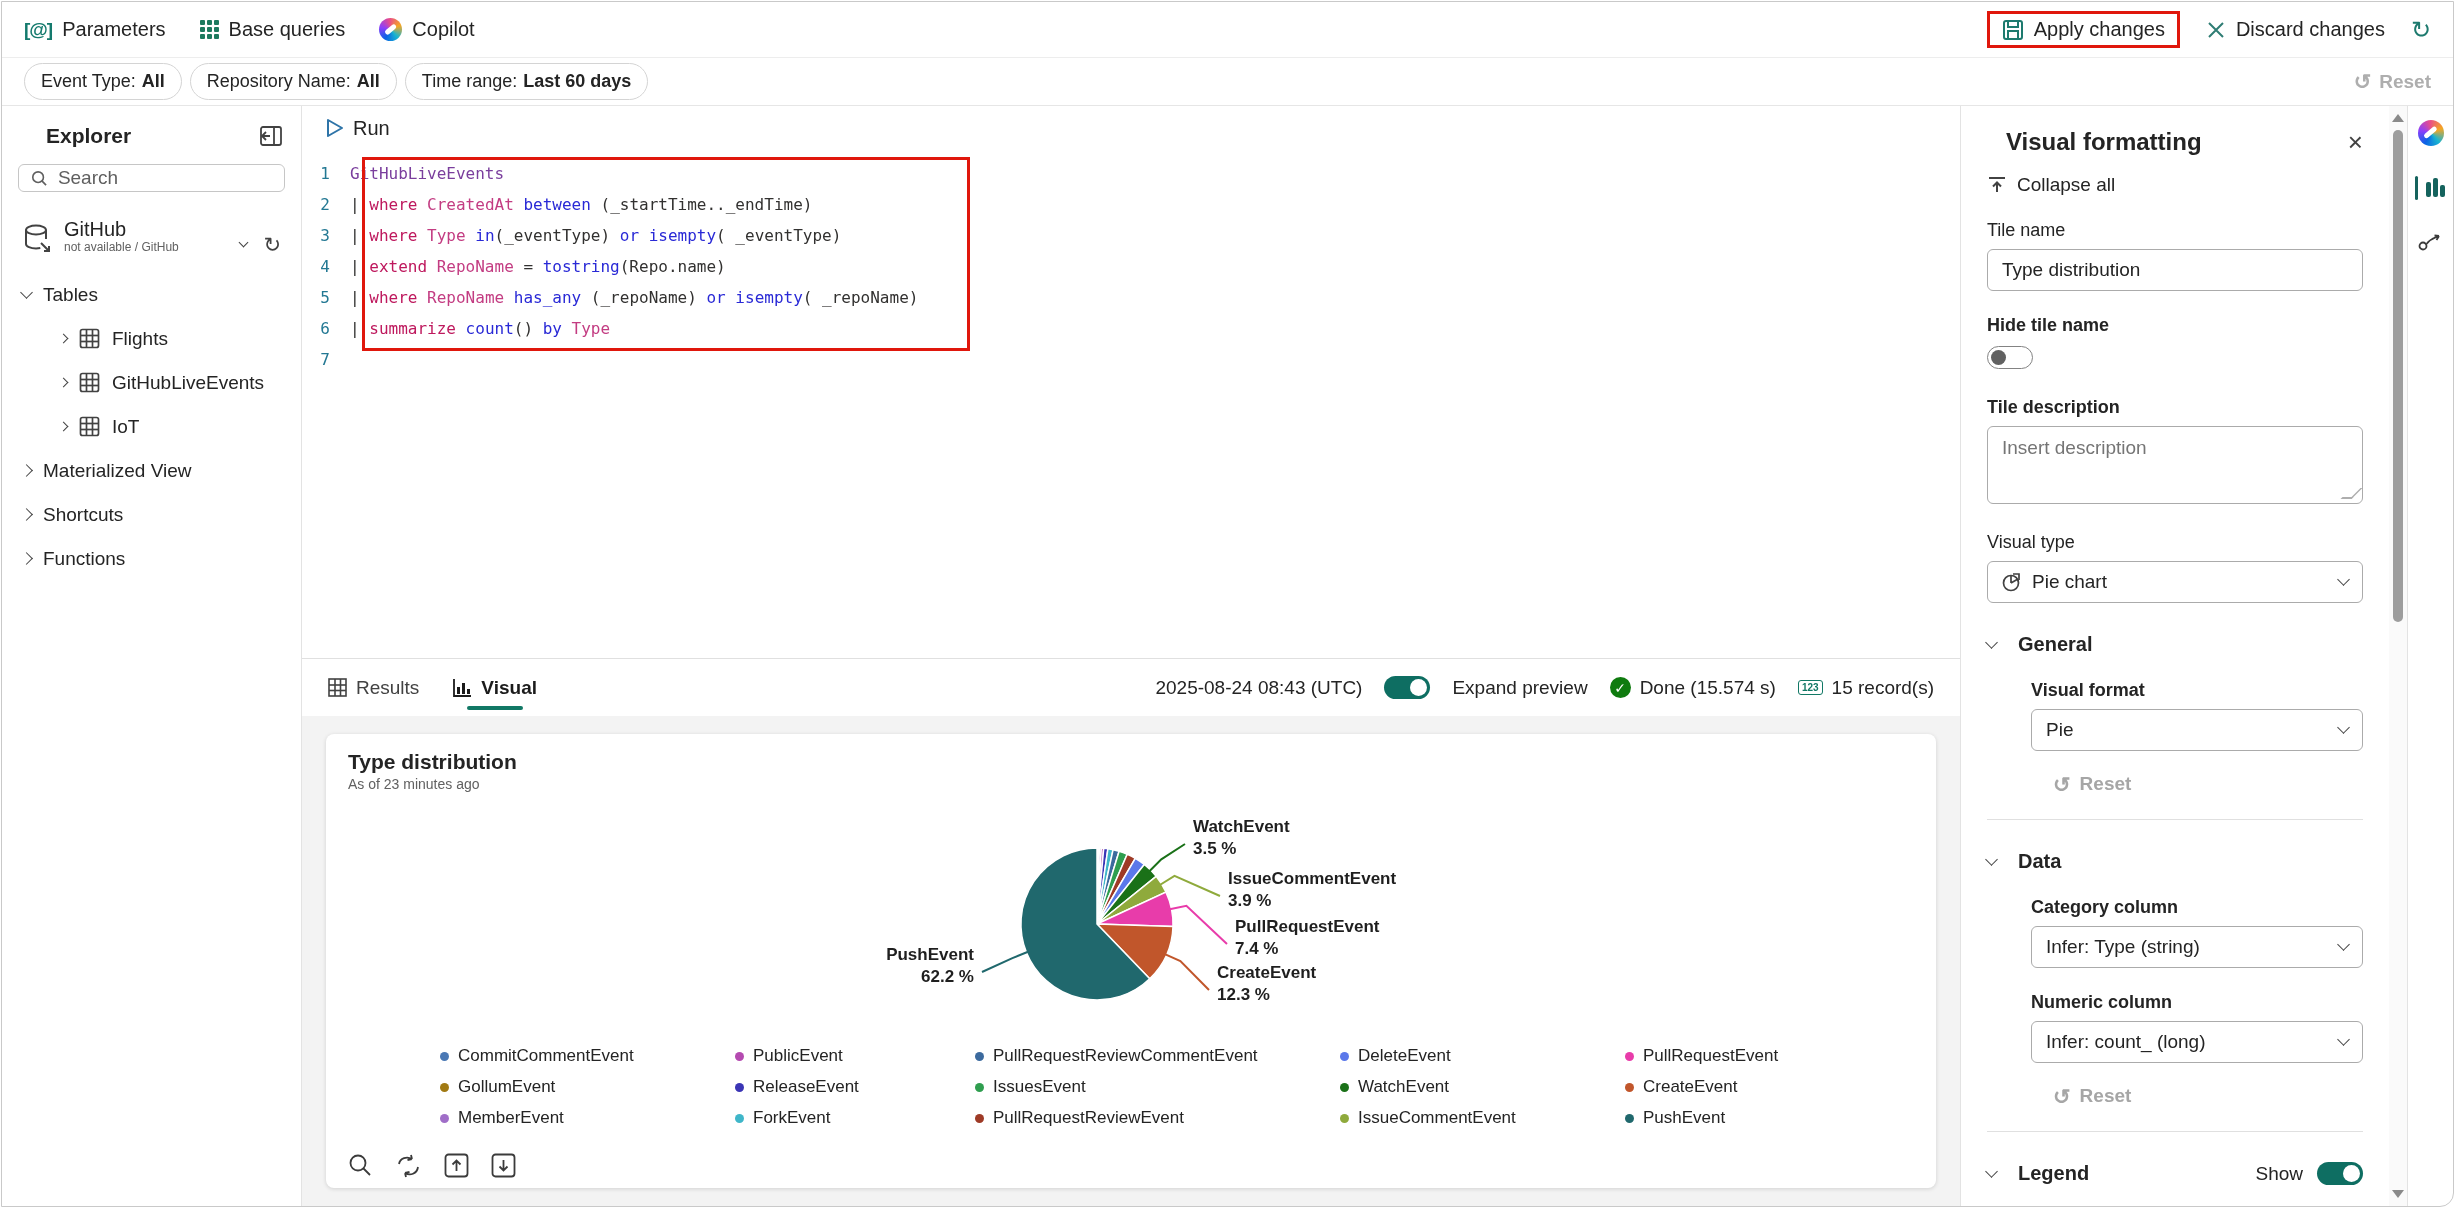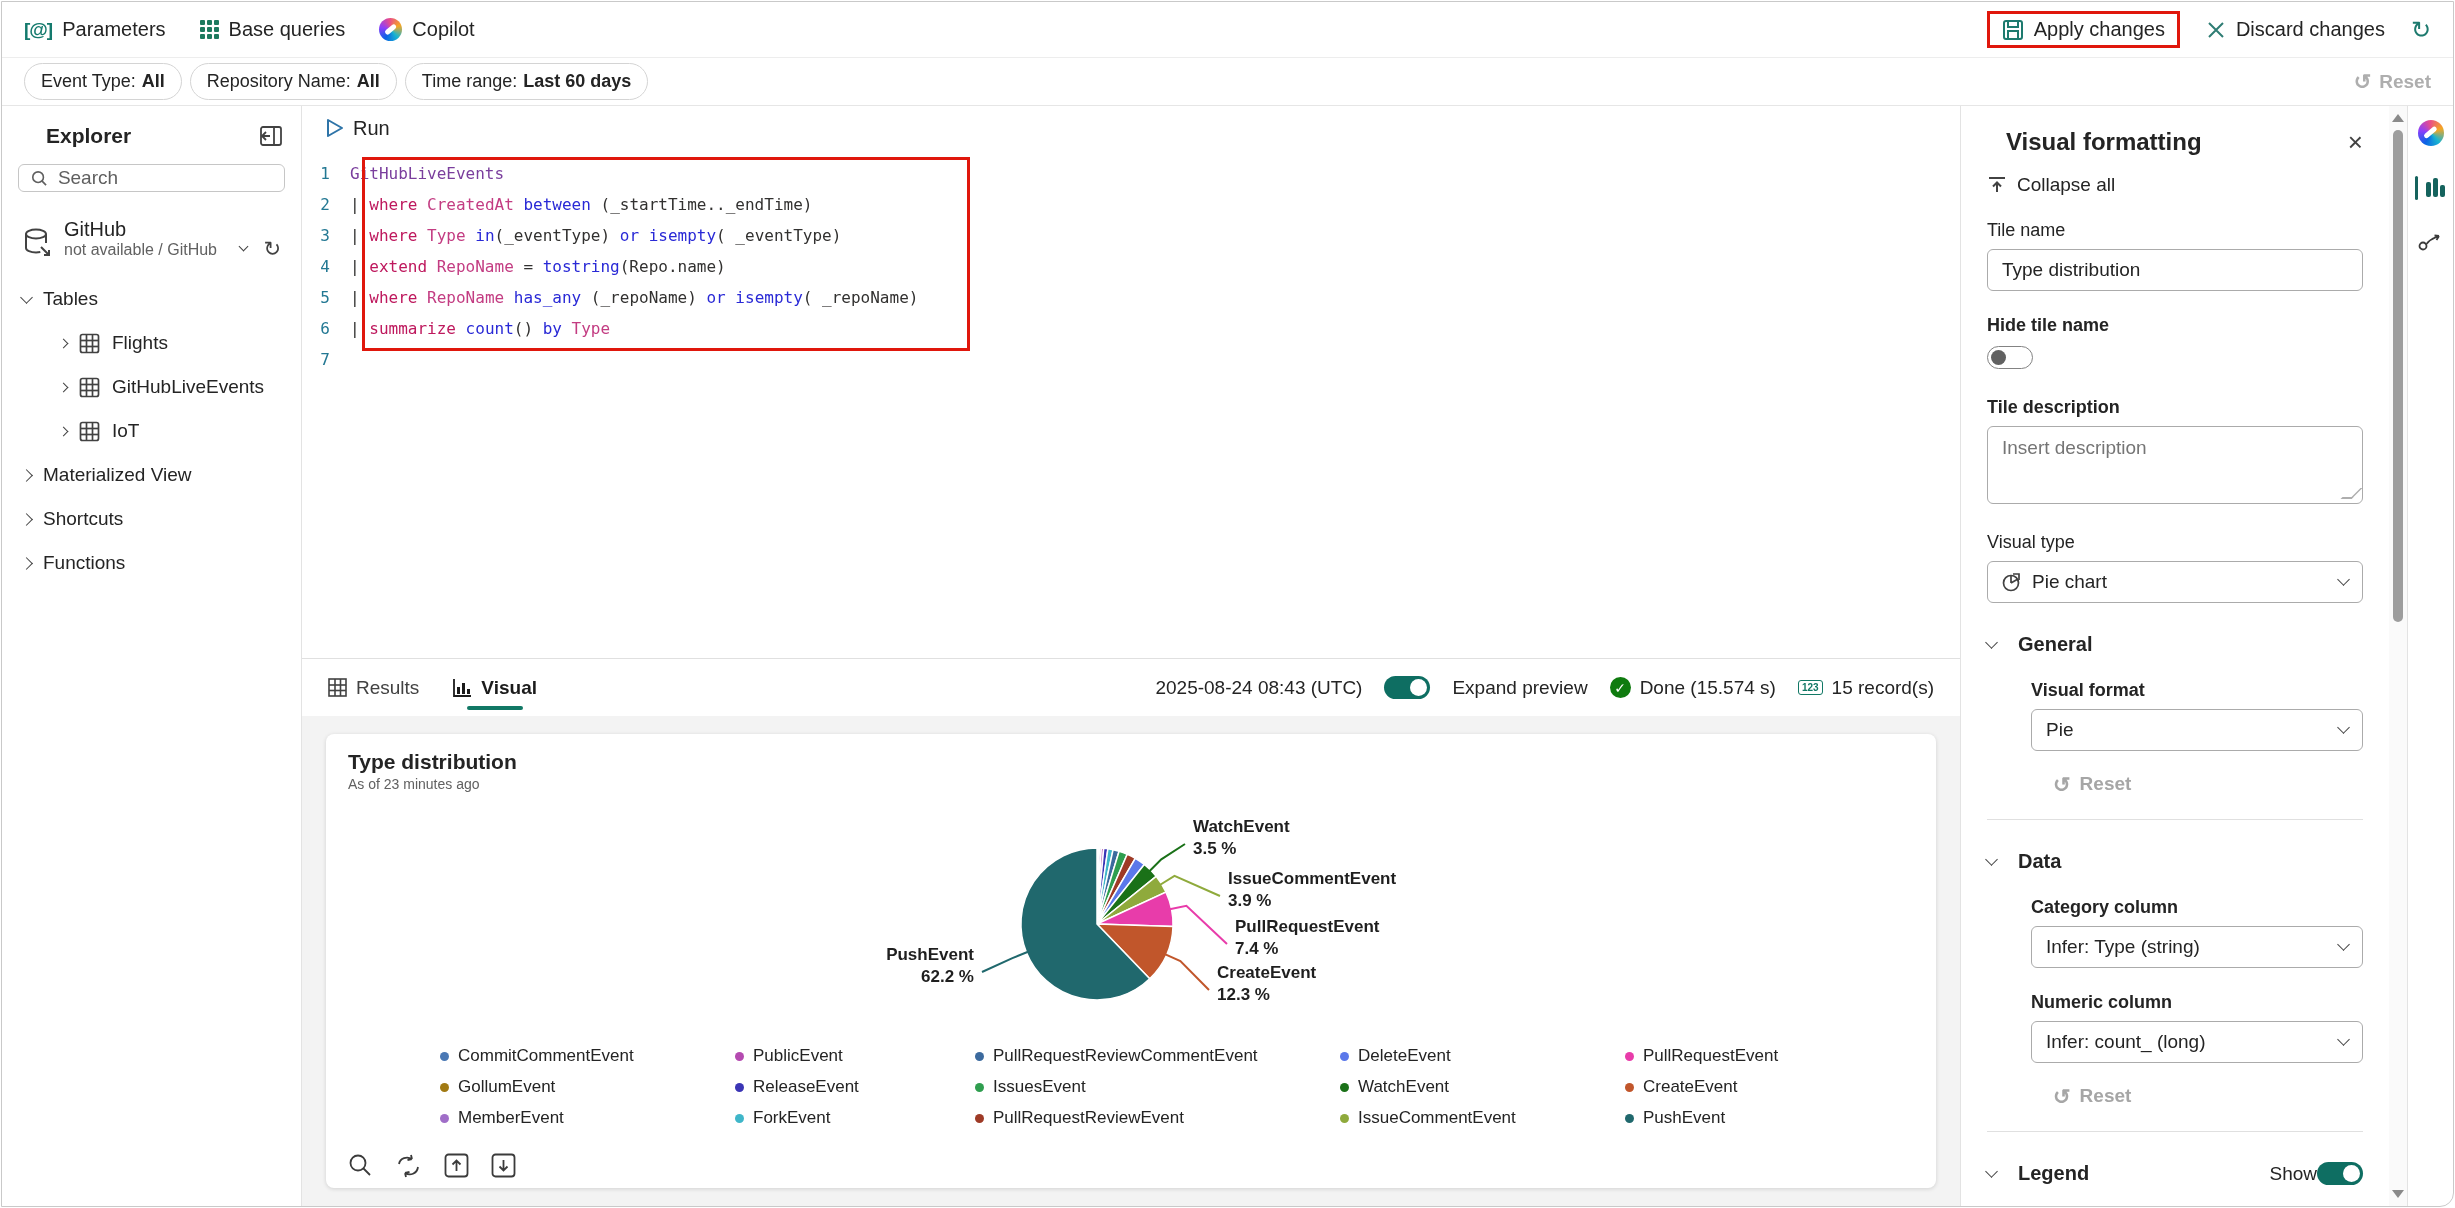--- a/index.html
+++ b/index.html
@@ -32,21 +32,21 @@
   
   .sidebar { width:300px; border-right:1px solid #e3e3e3; padding:16px 14px; flex:none; }
   .sb-head { display:flex; align-items:center; justify-content:space-between; padding:2px 4px 14px 6px;margin-left:24px; }
   .sb-title { font-size:21px; font-weight:700; }
   .searchbox { display:flex; align-items:center; gap:10px; border:1px solid #c6c6c6; border-radius:6px; height:28px; padding:0 12px; margin:2px 2px 18px 2px; }
   .searchbox input { border:none; outline:none; font:19px "Liberation Sans",sans-serif; width:100%; color:#242424; }
   .searchbox input::placeholder { color:#5f5f5f; }
   .db-row { display:flex; align-items:flex-end; gap:12px; padding:8px 6px 18px 6px; }
   .db-texts { line-height:1.15; }
   .db-name { font-size:20px; }
-  .db-sub { font-size:16px; color:#616161; }
+  .db-sub { font-size:12px; color:#616161; }
   .db-actions { margin-left:auto; display:flex; align-items:center; gap:16px; color:#424242; }
   .tree-row { display:flex; align-items:center; gap:12px; height:44px; padding:0 6px; font-size:19px; cursor:pointer; }
   .tree-row.child { padding-left:44px; }
   .chev { width:9px; height:9px; border-right:1.8px solid #424242; border-bottom:1.8px solid #424242; display:inline-block; flex:none; }
   .chev.down { transform:rotate(45deg); margin-top:-4px; }
   .chev.right { transform:rotate(-45deg); }
   .chev.small { width:7px; height:7px; }
 
   
   .main { flex:1; display:flex; flex-direction:column; border-right:1px solid #e3e3e3; min-width:0; }
@@ -96,21 +96,21 @@
   .pn-textarea::placeholder { color:#757575; }
   .ta-wrap { position:relative; }
   .ta-grip { position:absolute; right:6px; bottom:9px; width:11px; height:11px; border-right:2px solid #9a9a9a; border-bottom:2px solid #9a9a9a; transform:skew(-45deg) rotate(0deg); opacity:.8; pointer-events:none; }
   .dropdown { display:flex; align-items:center; gap:10px; height:42px; border:1px solid #ababab; border-radius:6px; padding:0 14px; margin-top:8px; font-size:19px; cursor:pointer; background:#fff; }
   .dd-chev { margin-left:auto; width:9px; height:9px; border-right:1.8px solid #424242; border-bottom:1.8px solid #424242; transform:rotate(45deg); margin-top:-5px; flex:none; }
   .section-head { display:flex; align-items:center; gap:22px; margin-top:30px; }
   .section-title { font-size:20px; font-weight:700;text-align:center; }
   .indent { margin-left:44px; }
   .pn-reset { display:flex; align-items:center; gap:9px; color:#a6a6a6; font-size:19px; font-weight:700; margin:22px 0 0 66px; background:none; border:none; }
   .pn-divider { border-top:1px solid #e0e0e0; margin-top:24px; }
-  .show-toggle { margin-left:auto; display:flex; align-items:center; font-size:19px; }
+  .show-toggle { margin-left:auto; display:flex; align-items:center; gap:14px; font-size:19px; }
 
   
   .vscroll { width:18px; flex:none; position:relative; background:#fafafa; }
   .vs-arrow { position:absolute; left:50%; transform:translateX(-50%); width:0; height:0; border-left:6px solid transparent; border-right:6px solid transparent; }
   .vs-up { top:8px; border-bottom:8px solid #8a8a8a; }
   .vs-down { bottom:8px; border-top:8px solid #8a8a8a; }
   .vs-thumb { position:absolute; left:4px; top:24px; width:10px; height:492px; border-radius:5px; background:#9d9d9d; }
   .strip { width:46px; flex:none; border-left:1px solid #e3e3e3; display:flex; flex-direction:column; align-items:center; padding-top:14px; gap:30px; }
   .strip-sel { display:flex; align-items:center; gap:5px; }
   .sel-bar { width:3px; height:24px; background:#15635d; border-radius:2px; }

